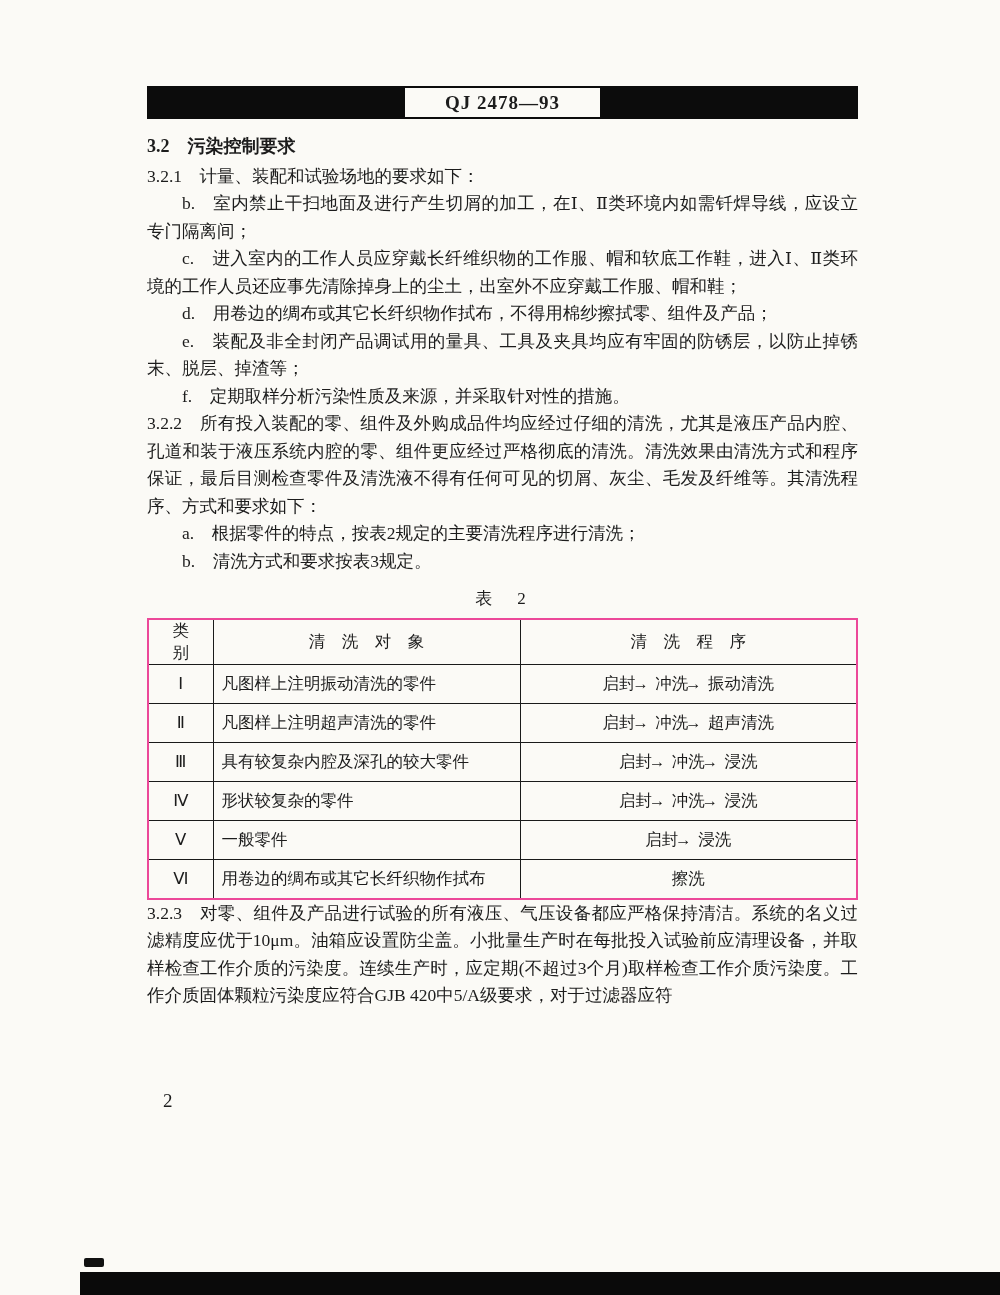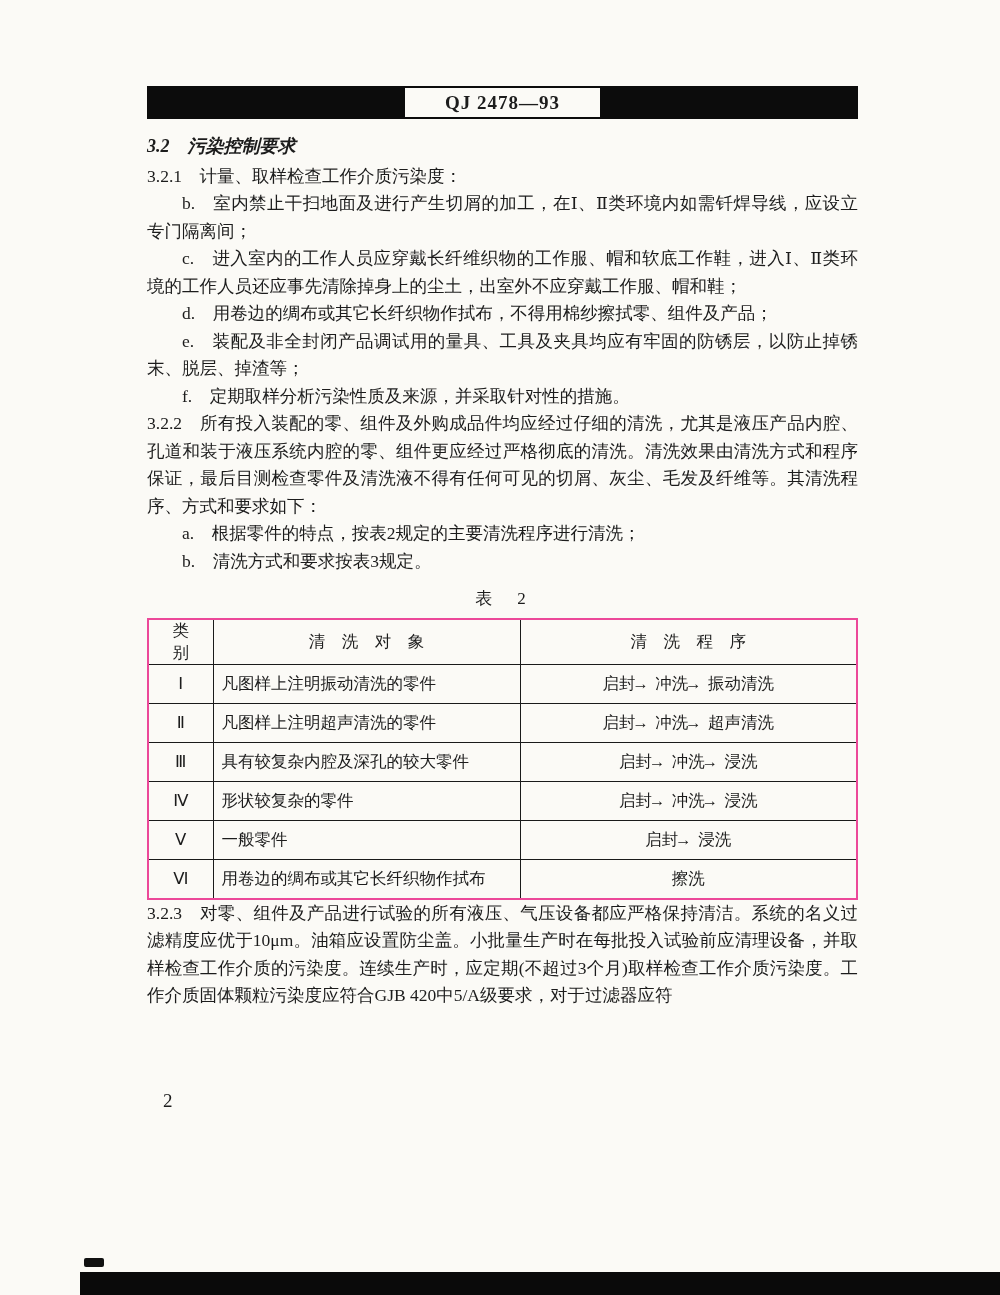--- a/index.html
+++ b/index.html
@@ -71,21 +71,20 @@
   p.note {
     font-size: 15px;
     line-height: 22px;
     text-indent: 2em;
     margin-bottom: 16px;
   }
   p.heading {
     font-weight: bold;
     font-size: 18px;
     margin-bottom: 2px;
-    font-style: italic;
   }
   p.indent { text-indent: 2em; }
 
   .table-caption {
     text-align: center;
     font-size: 17px;
     margin: 12px 0 8px 0;
     letter-spacing: 4px;
   }
 
@@ -147,21 +146,21 @@
       <span class="header-code">QJ 2478—93</span>
     </div>
   </div>
 
 
   <div class="content">
 
 
     <p class="heading">3.2　污染控制要求</p>
 
-    <p>3.2.1　计量、取样检查工作介质污染度：</p>
+    <p>3.2.1　计量、装配和试验场地的要求如下：</p>
 
     <p class="indent">b.　室内禁止干扫地面及进行产生切屑的加工，在Ⅰ、Ⅱ类环境内如需钎焊导线，应设立专门隔离间；</p>
     <p class="indent">c.　进入室内的工作人员应穿戴长纤维织物的工作服、帽和软底工作鞋，进入Ⅰ、Ⅱ类环境的工作人员还应事先清除掉身上的尘土，出室外不应穿戴工作服、帽和鞋；</p>
     <p class="indent">d.　用卷边的绸布或其它长纤织物作拭布，不得用棉纱擦拭零、组件及产品；</p>
     <p class="indent">e.　装配及非全封闭产品调试用的量具、工具及夹具均应有牢固的防锈层，以防止掉锈末、脱层、掉渣等；</p>
     <p class="indent">f.　定期取样分析污染性质及来源，并采取针对性的措施。</p>
 
     <p>3.2.2　所有投入装配的零、组件及外购成品件均应经过仔细的清洗，尤其是液压产品内腔、孔道和装于液压系统内腔的零、组件更应经过严格彻底的清洗。清洗效果由清洗方式和程序保证，最后目测检查零件及清洗液不得有任何可见的切屑、灰尘、毛发及纤维等。其清洗程序、方式和要求如下：</p>
 
     <p class="indent">a.　根据零件的特点，按表2规定的主要清洗程序进行清洗；</p>

